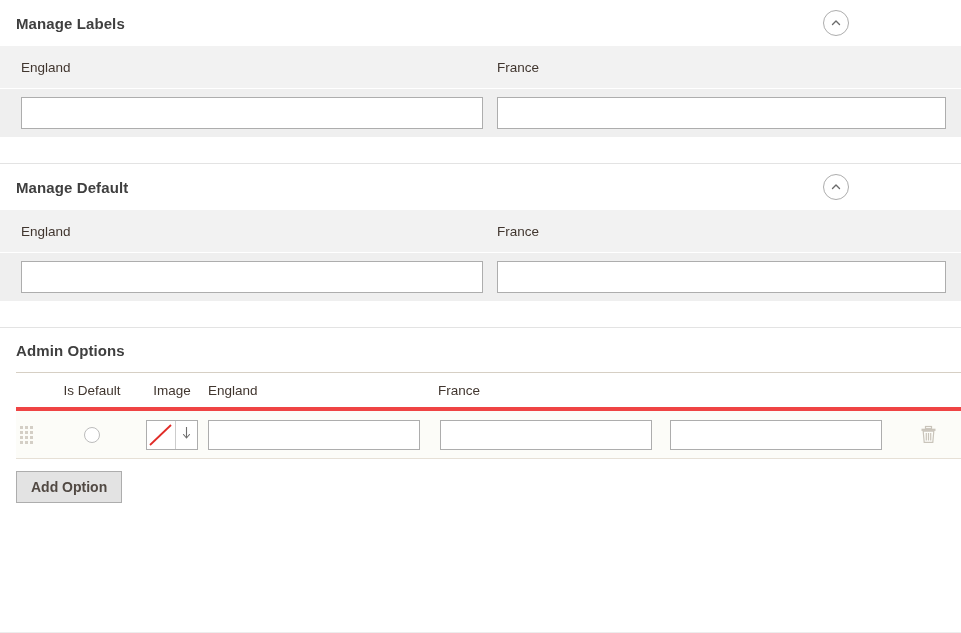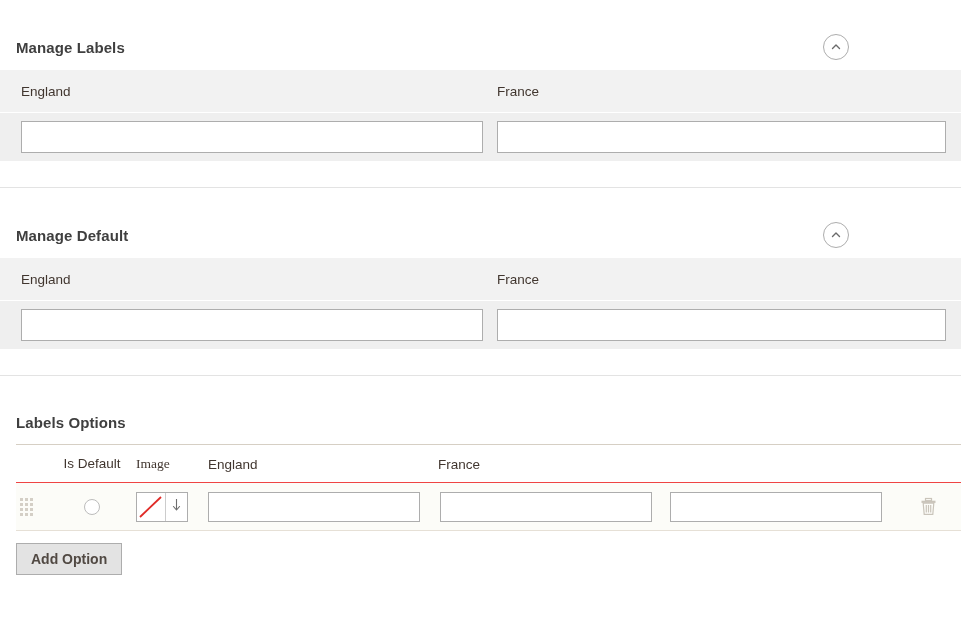--- a/index.html
+++ b/index.html
@@ -21,21 +21,20 @@
     width: 961px;
     height: 633px;
     box-sizing: border-box;
   }
 
   
   .section {
     position: relative;
     width: 865px;
     box-sizing: border-box;
-    margin-top: 24px;
   }
   .section-head {
     position: relative;
     height: 46px;
     padding: 0 18px 0 16px;
     display: flex;
     align-items: center;
     box-sizing: border-box;
   }
   .section-title {
@@ -141,38 +140,38 @@
 
   .opt-table {
     width: 961px;
     box-sizing: border-box;
   }
   .opt-header-row {
     display: flex;
     align-items: center;
     height: 38px;
     box-sizing: border-box;
-    border-bottom: 1px solid #ef4444;
+    border-bottom: 4px solid #ef4444;
     margin-left: 16px;
     width: 945px;
   }
   .opt-data-row {
     display: flex;
     align-items: center;
     height: 48px;
     box-sizing: border-box;
     background: #fcfcf8;
     border-bottom: 1px solid #e6e0d6;
     margin-left: 16px;
     width: 945px;
   }
 
   .col-drag    { width: 32px; display:flex; align-items:center; justify-content:flex-start;}
   .col-default { width: 88px; display:flex; align-items:center; justify-content:center;}
-  .col-image   { width: 72px; display:flex; align-items:center; justify-content:flex-start;font-family:Liberation Serif, serif; }
+  .col-image   { width: 72px; display:flex; align-items:center; justify-content:center; }
   .col-admin   { width: 232px; }
   .col-en      { width: 230px; }
   .col-fr      { width: 230px; }
   .col-del     { width: 56px; display:flex; align-items:center; justify-content:center;}
 
   .opt-th {
     font-size: 13.5px;
     color: #41362f;
     white-space: nowrap;
   }
@@ -334,21 +333,21 @@
         </div>
       </div>
     </div>
 
     <div class="section-pad"></div>
     <div class="divider"></div>
   </div>
 
   <div class="section">
     <div class="options-head">
-      <span class="section-title">Labels Options</span>
+      <span class="section-title">Admin Options</span>
     </div>
     <div class="options-rule"></div>
 
     <div class="opt-table">
       <div class="opt-header-row">
         <div class="col-drag"></div>
         <div class="col-default">
           <span class="opt-th">Is Default</span>
         </div>
         <div class="col-image">

